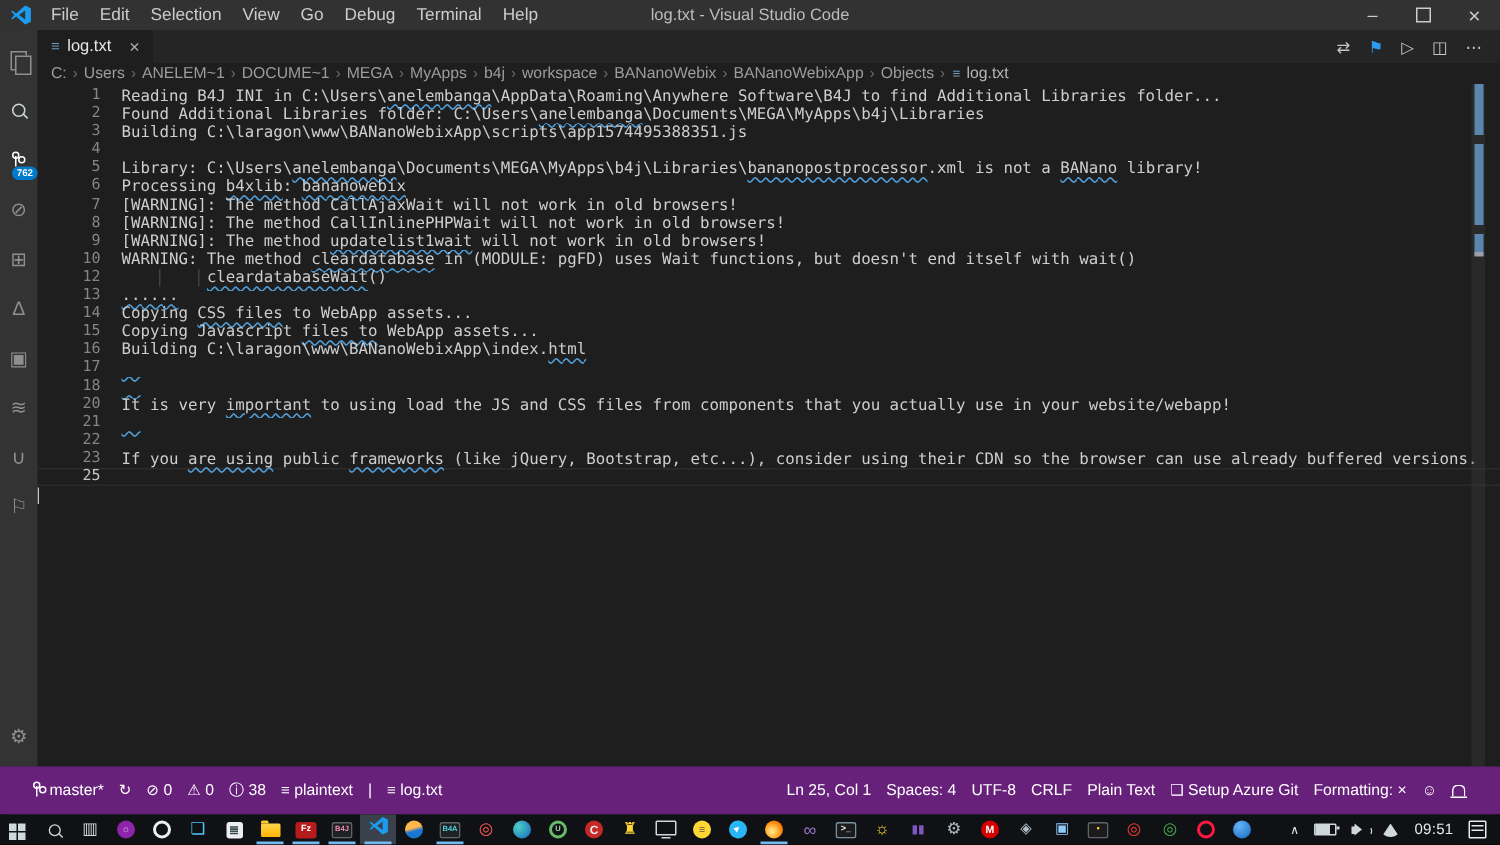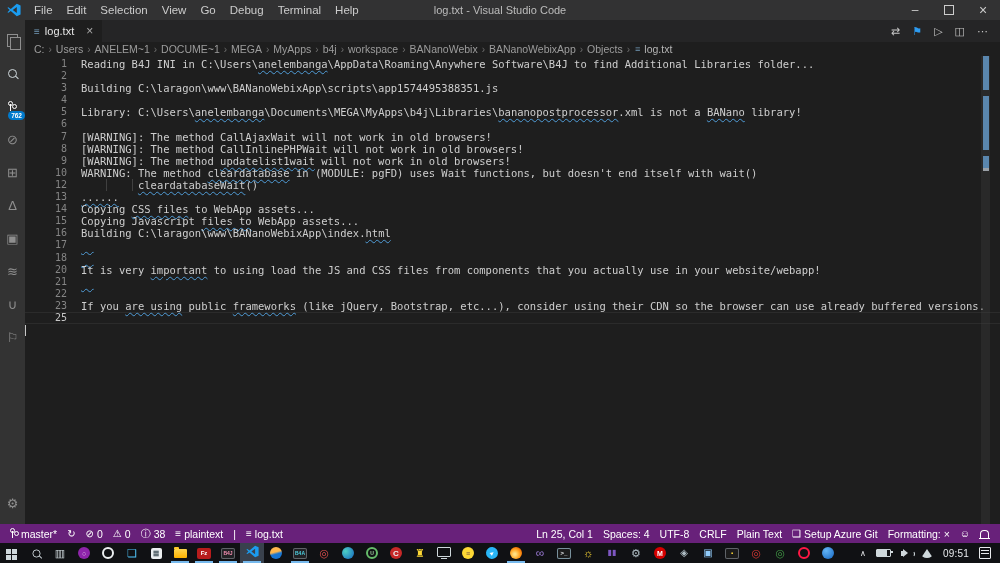--- a/index.html
+++ b/index.html
@@ -44,21 +44,21 @@
   .code span{display:inline-block;}
   .sq{text-decoration:underline;text-decoration-style:wavy;text-decoration-color:#4f9cd6;text-decoration-thickness:1px;text-underline-offset:2px;}
   .g{box-shadow:inset 1px 0 #404040;}
   .cur{box-shadow:inset 0 1px #2b2b2b, inset 0 -1px #2b2b2b;flex-direction:column;}
   .cur .num{color:#c6c6c6;}
   .cursor{width:1px;height:11px;background:#c8c8c8;display:inline-block;vertical-align:text-bottom;}
   .lane{position:absolute;top:-12px;bottom:0;right:10px;width:9px;background:#3f3f3f;opacity:.35;}
   .ruler{position:absolute;top:-12px;right:11px;width:6px;}
   .rmark{position:absolute;left:0;width:6px;}
   
-  .statusbar{height:19px;flex:none;background:#68217a;color:#ffffff;display:flex;align-items:center;font-size:10.5px;padding:0 6px;}
+  .statusbar{height:32px;flex:none;background:#68217a;color:#ffffff;display:flex;align-items:center;font-size:10.5px;padding:0 18px;}
   .sb-left,.sb-right{display:flex;align-items:center;height:100%;}
   .sb-right{margin-left:auto;}
   .sb-item{display:flex;align-items:center;gap:3px;padding:0 5px;height:100%;}
   .sb-glyph{font-size:10px;}
   .icon-branch{position:relative;width:7px;height:10px;background:linear-gradient(#fff,#fff) no-repeat 1px 2px / 1px 7px;}
   .icon-branch::before{content:"";position:absolute;width:3px;height:3px;border:1px solid #fff;border-radius:50%;left:-1px;top:-1px;}
   .icon-branch::after{content:"";position:absolute;width:3px;height:3px;border:1px solid #fff;border-radius:50%;right:-1px;top:2px;}
   .icon-bell{width:7px;height:7px;border:1px solid #fff;border-bottom:none;border-radius:4px 4px 0 0;position:relative;}
   .icon-bell::after{content:"";position:absolute;left:-2px;right:-2px;bottom:-1px;height:1px;background:#fff;}
   
@@ -200,25 +200,25 @@
           <span class="crumb">BANanoWebixApp</span>
           <span class="crumb-sep">›</span>
           <span class="crumb">Objects</span>
           <span class="crumb-sep">›</span>
           <span class="crumb-ficon">≡</span>
           <span class="crumb crumb-file">log.txt</span>
         </div>
       <div class="editor" id="editor">
         <div id="lines">
             <div class="line"><span class="num">1</span><span class="code"><span>Reading B4J INI in C:\Users\</span><span class="sq">anelembanga</span><span>\AppData\Roaming\Anywhere Software\B4J to find Additional Libraries folder...</span></span></div>
-            <div class="line"><span class="num">2</span></div>
+            <div class="line"><span class="num">2</span><span class="code"><span>Found Additional Libraries folder: C:\Users\</span><span class="sq">anelembanga</span><span>\Documents\MEGA\MyApps\b4j\Libraries</span></span></div>
             <div class="line"><span class="num">3</span><span class="code"><span>Building C:\laragon\www\BANanoWebixApp\scripts\app1574495388351.js</span></span></div>
             <div class="line"><span class="num">4</span></div>
             <div class="line"><span class="num">5</span><span class="code"><span>Library: C:\Users\</span><span class="sq">anelembanga</span><span>\Documents\MEGA\MyApps\b4j\Libraries\</span><span class="sq">bananopostprocessor</span><span>.xml is not a </span><span class="sq">BANano</span><span> library!</span></span></div>
-            <div class="line"><span class="num">6</span></div>
+            <div class="line"><span class="num">6</span><span class="code"><span>Processing </span><span class="sq">b4xlib</span><span>: </span><span class="sq">bananowebix</span></span></div>
             <div class="line"><span class="num">7</span><span class="code"><span>[WARNING]: The method CallAjaxWait will not work in old browsers!</span></span></div>
             <div class="line"><span class="num">8</span><span class="code"><span>[WARNING]: The method CallInlinePHPWait will not work in old browsers!</span></span></div>
             <div class="line"><span class="num">9</span><span class="code"><span>[WARNING]: The method </span><span class="sq">updatelist1wait</span><span> will not work in old browsers!</span></span></div>
             <div class="line"><span class="num">10</span><span class="code"><span>WARNING: The method </span><span class="sq">cleardatabase</span><span> in (MODULE: pgFD) uses Wait functions, but doesn't end itself with wait()</span></span></div>
             <div class="line"><span class="num">12</span><span class="code"><span>    </span><span class="g">    </span><span class="g"> </span><span class="sq">cleardatabaseWait</span><span>()</span></span></div>
             <div class="line"><span class="num">13</span><span class="code"><span class="sq">......</span></span></div>
             <div class="line"><span class="num">14</span><span class="code"><span>Copying </span><span class="sq">CSS files</span><span> to WebApp assets...</span></span></div>
             <div class="line"><span class="num">15</span><span class="code"><span>Copying Javascript </span><span class="sq">files to</span><span> WebApp assets...</span></span></div>
             <div class="line"><span class="num">16</span><span class="code"><span>Building C:\laragon\www\BANanoWebixApp\index.</span><span class="sq">html</span></span></div>
             <div class="line"><span class="num">17</span><span class="code"><span class="sq">  </span></span></div>

